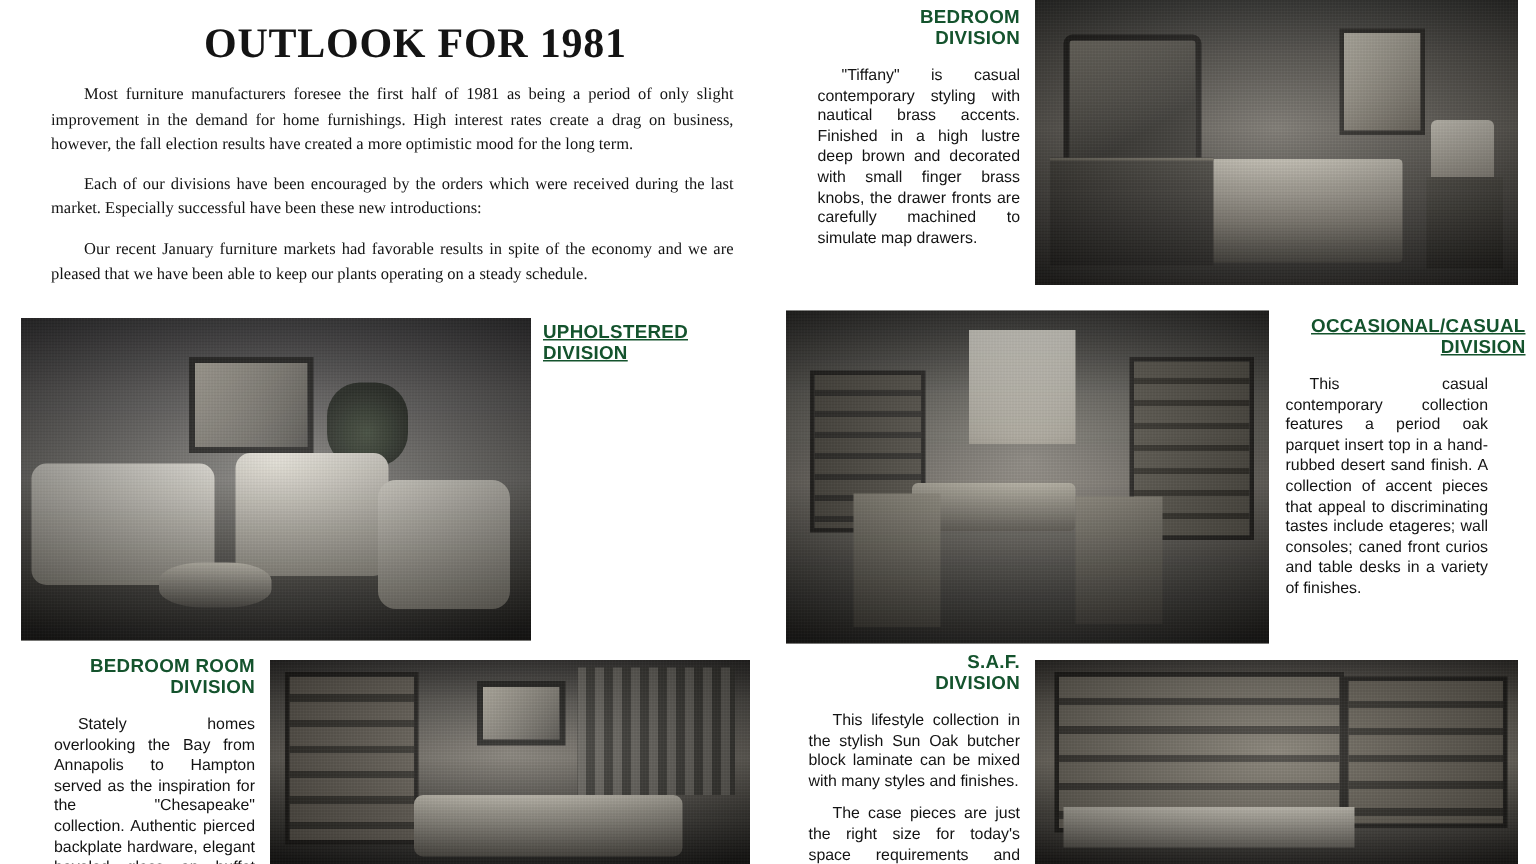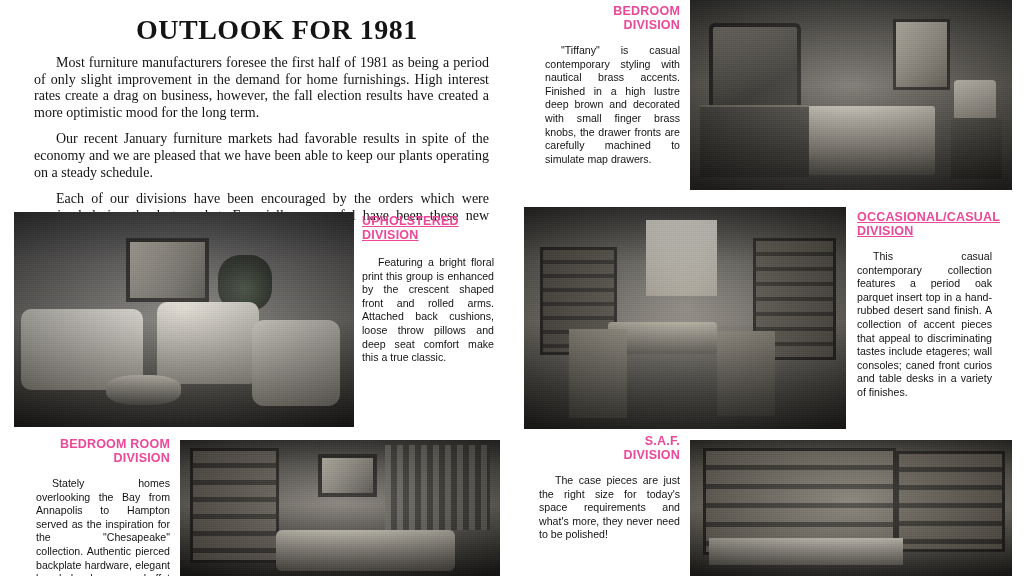--- a/index.html
+++ b/index.html
@@ -32,38 +32,38 @@
     color: #141414;
   }
 
   
   .intro {
     position: absolute;
     left: 34px;
     top: 55px;
     width: 455px;
     font-family: "Liberation Serif", serif;
-    font-size: 14px;
+    font-size: 11px;
     line-height: 16.6px;
     text-align: justify;
     color: #131313;
   }
   .intro p {
     margin: 0 0 10px 0;
     text-indent: 22px;
   }
 
   
   .sec-head {
     position: absolute;
     font-family: "Liberation Sans", sans-serif;
     font-weight: bold;
     font-size: 12.5px;
     line-height: 14px;
-    color: #ec4899;
+    color: #14532d;
     letter-spacing: 0.2px;
   }
   .sec-head .l1, .sec-head .l2 { display: block; }
   .align-right { text-align: right; }
   .align-left { text-align: left; text-decoration: underline; }
 
   
   .caption {
     position: absolute;
     font-family: "Liberation Sans", sans-serif;
@@ -248,22 +248,22 @@
 </style>
 </head>
 <body>
 
 <div class="page">
 
   <div class="headline">OUTLOOK FOR 1981</div>
 
   <div class="intro">
     <p>Most furniture manufacturers foresee the first half of 1981 as being a period of only slight improvement in the demand for home furnishings. High interest rates create a drag on business, however, the fall election results have created a more optimistic mood for the long term.</p>
+    <p>Each of our divisions have been encouraged by the orders which were received during the last market. Especially successful have been these new introductions:</p>
     <p>Our recent January furniture markets had favorable results in spite of the economy and we are pleased that we have been able to keep our plants operating on a steady schedule.</p>
-    <p>Each of our divisions have been encouraged by the orders which were received during the last market. Especially successful have been these new introductions:</p>
   </div>
 
   <div class="sec-head align-right" style="left:560px; top:4px; width:120px;">
     <span class="l1">BEDROOM</span>
     <span class="l2">DIVISION</span>
   </div>
   <div class="caption" style="left:545px; top:44px; width:135px;">
     <p>"Tiffany" is casual contemporary styling with nautical brass accents. Finished in a high lustre deep brown and decorated with small finger brass knobs, the drawer fronts are carefully machined to simulate map drawers.</p>
   </div>
   <div class="photo" id="photo-bedroom" style="left:690px; top:0px; width:322px; height:190px;">
@@ -286,36 +286,33 @@
     <div class="sofa-r"></div>
     <div class="chair"></div>
     <div class="table"></div>
     <div class="grain"></div>
     <div class="vign"></div>
   </div>
   <div class="sec-head align-left" style="left:362px; top:214px; width:150px;">
     <span class="l1">UPHOLSTERED</span>
     <span class="l2">DIVISION</span>
   </div>
-  <div class="caption" style="left:362px; top:256px; width:132px;">
-    <p>Featuring a bright floral print this group is enhanced by the crescent shaped front and rolled arms. Attached back cushions, loose throw pillows and deep seat comfort make this a true classic.</p>
-  </div>
 
   <div class="photo" id="photo-occasional" style="left:524px; top:207px; width:322px; height:222px;">
     <div class="base"></div>
     <div class="window"></div>
     <div class="etagere"></div>
     <div class="curio"></div>
     <div class="tbl"></div>
     <div class="chair1"></div>
     <div class="chair2"></div>
     <div class="grain"></div>
     <div class="vign"></div>
   </div>
-  <div class="sec-head align-left" style="left:857px; top:210px; width:160px;">
+  <div class="sec-head align-left" style="left:857px; top:210px; width:160px;text-align:right;">
     <span class="l1">OCCASIONAL/CASUAL</span>
     <span class="l2">DIVISION</span>
   </div>
   <div class="caption" style="left:857px; top:250px; width:135px;">
     <p>This casual contemporary collection features a period oak parquet insert top in a hand-rubbed desert sand finish. A collection of accent pieces that appeal to discriminating tastes include etageres; wall consoles; caned front curios and table desks in a variety of finishes.</p>
   </div>
 
   <div class="sec-head align-right" style="left:40px; top:437px; width:130px;">
     <span class="l1">BEDROOM ROOM</span>
     <span class="l2">DIVISION</span>
@@ -331,20 +328,21 @@
     <div class="dtable"></div>
     <div class="grain"></div>
     <div class="vign"></div>
   </div>
 
   <div class="sec-head align-right" style="left:560px; top:434px; width:120px;">
     <span class="l1">S.A.F.</span>
     <span class="l2">DIVISION</span>
   </div>
   <div class="caption" style="left:539px; top:474px; width:141px;">
+    <p>This lifestyle collection in the stylish Sun Oak butcher block laminate can be mixed with many styles and finishes.</p>
     <p>The case pieces are just the right size for today's space requirements and what's more, they never need to be polished!</p>
   </div>
   <div class="photo" id="photo-saf" style="left:690px; top:440px; width:322px; height:136px;">
     <div class="base"></div>
     <div class="wallunit"></div>
     <div class="panel"></div>
     <div class="counter"></div>
     <div class="grain"></div>
     <div class="vign"></div>
   </div>

